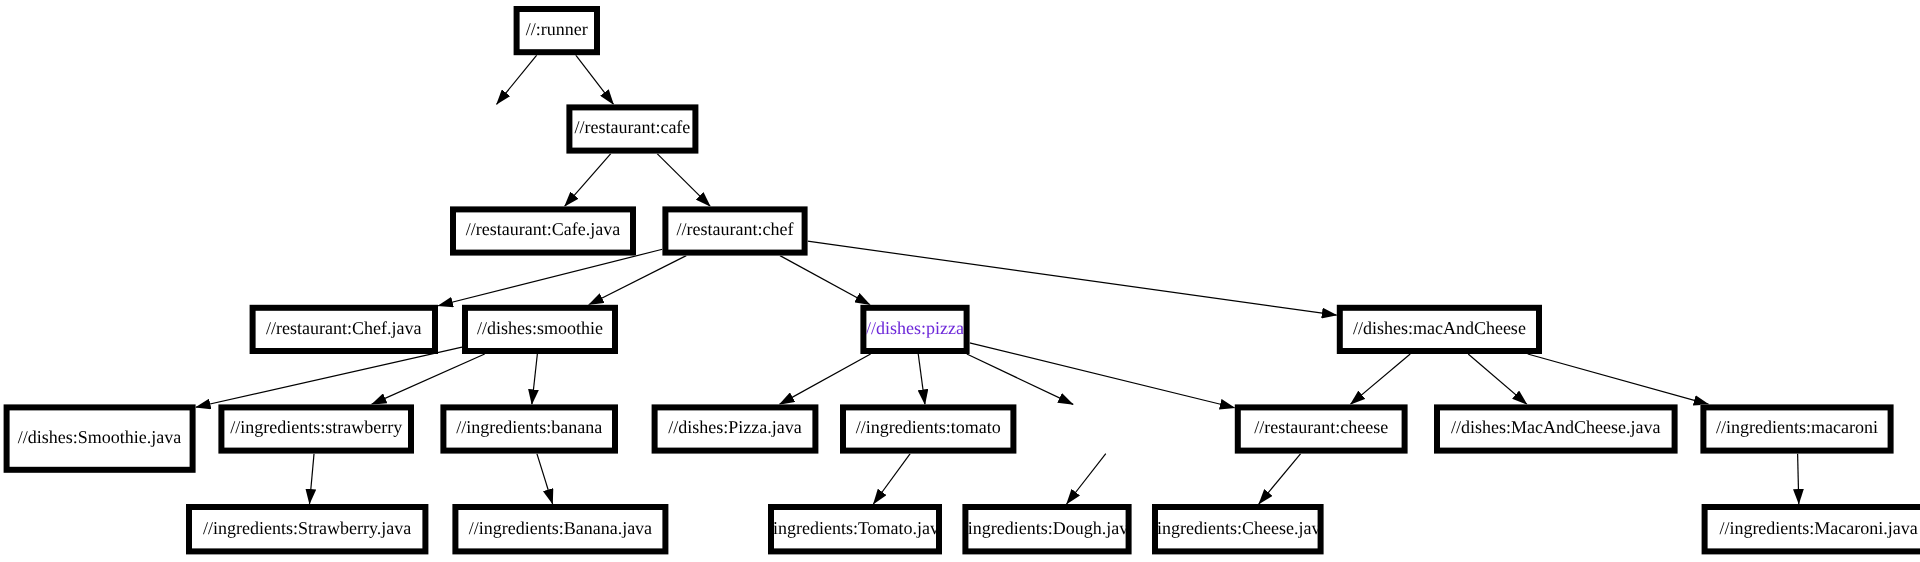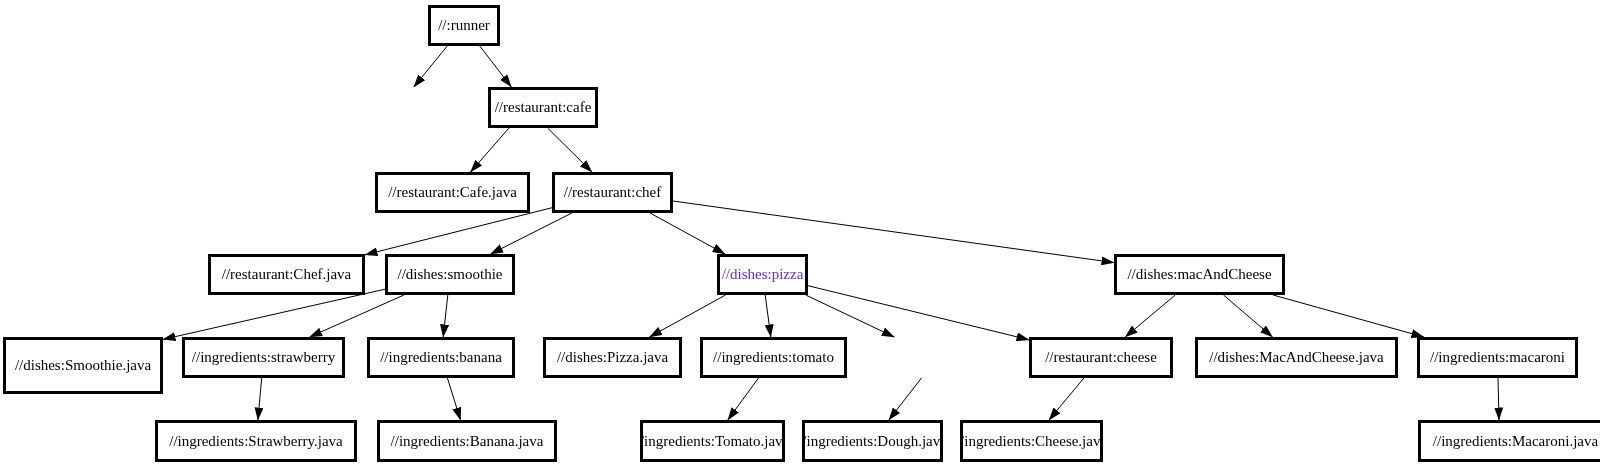--- a/index.html
+++ b/index.html
@@ -24,21 +24,21 @@
   }
   .edge {
     stroke: #000000;
     stroke-width: 1;
     fill: none;
   }
   .node {
     position: absolute;
     box-sizing: border-box;
     background: #ffffff;
-    border: 3px solid #c4b5fd;
+    border: 5px solid #c4b5fd;
     display: flex;
     align-items: center;
     justify-content: center;
     white-space: nowrap;
     overflow: hidden;
   }
   .node span {
     font-size: 15px;
     color: #000000;
     letter-spacing: 0;
@@ -76,21 +76,21 @@
       <line x1="1083.9" y1="378.0" x2="1049.0" y2="420.0" class="edge" stroke="#000000" marker-end="url(#arrow)"></line>
       <line x1="1175.2" y1="295.0" x2="1125.3" y2="337.0" class="edge" stroke="#000000" marker-end="url(#arrow)"></line>
       <line x1="1223.5" y1="295.0" x2="1272.5" y2="337.0" class="edge" stroke="#000000" marker-end="url(#arrow)"></line>
       <line x1="1273.1" y1="295.0" x2="1423.9" y2="337.0" class="edge" stroke="#000000" marker-end="url(#arrow)"></line>
       <line x1="1498.0" y1="378.0" x2="1499.0" y2="420.0" class="edge" stroke="#000000" marker-end="url(#arrow)"></line>
     </svg>
 
 <div class="node" style="left: 428px; top: 5px; width: 72px; height: 41px; background: rgb(255, 255, 255); border-color: rgb(0, 0, 0);">
       <span style="color: rgb(0, 0, 0);">//:runner</span>
     </div>
-    <div class="node" style="left: 488px; top: 87px; width: 110px; height: 41px; background: rgb(255, 255, 255); border-color: rgb(0, 0, 0);">
+    <div class="node" style="left: 472px; top: 87px; width: 110px; height: 41px; background: rgb(255, 255, 255); border-color: rgb(0, 0, 0);">
       <span style="color: rgb(0, 0, 0);">//restaurant:cafe</span>
     </div>
     <div class="node" style="left: 375px; top: 172px; width: 155px; height: 41px; background: rgb(255, 255, 255); border-color: rgb(0, 0, 0);">
       <span style="color: rgb(0, 0, 0);">//restaurant:Cafe.java</span>
     </div>
     <div class="node" style="left: 552px; top: 172px; width: 121px; height: 41px; background: rgb(255, 255, 255); border-color: rgb(0, 0, 0);">
       <span style="color: rgb(0, 0, 0);">//restaurant:chef</span>
     </div>
     <div class="node" style="left: 208px; top: 254px; width: 157px; height: 41px; background: rgb(255, 255, 255); border-color: rgb(0, 0, 0);">
       <span style="color: rgb(0, 0, 0);">//restaurant:Chef.java</span>

